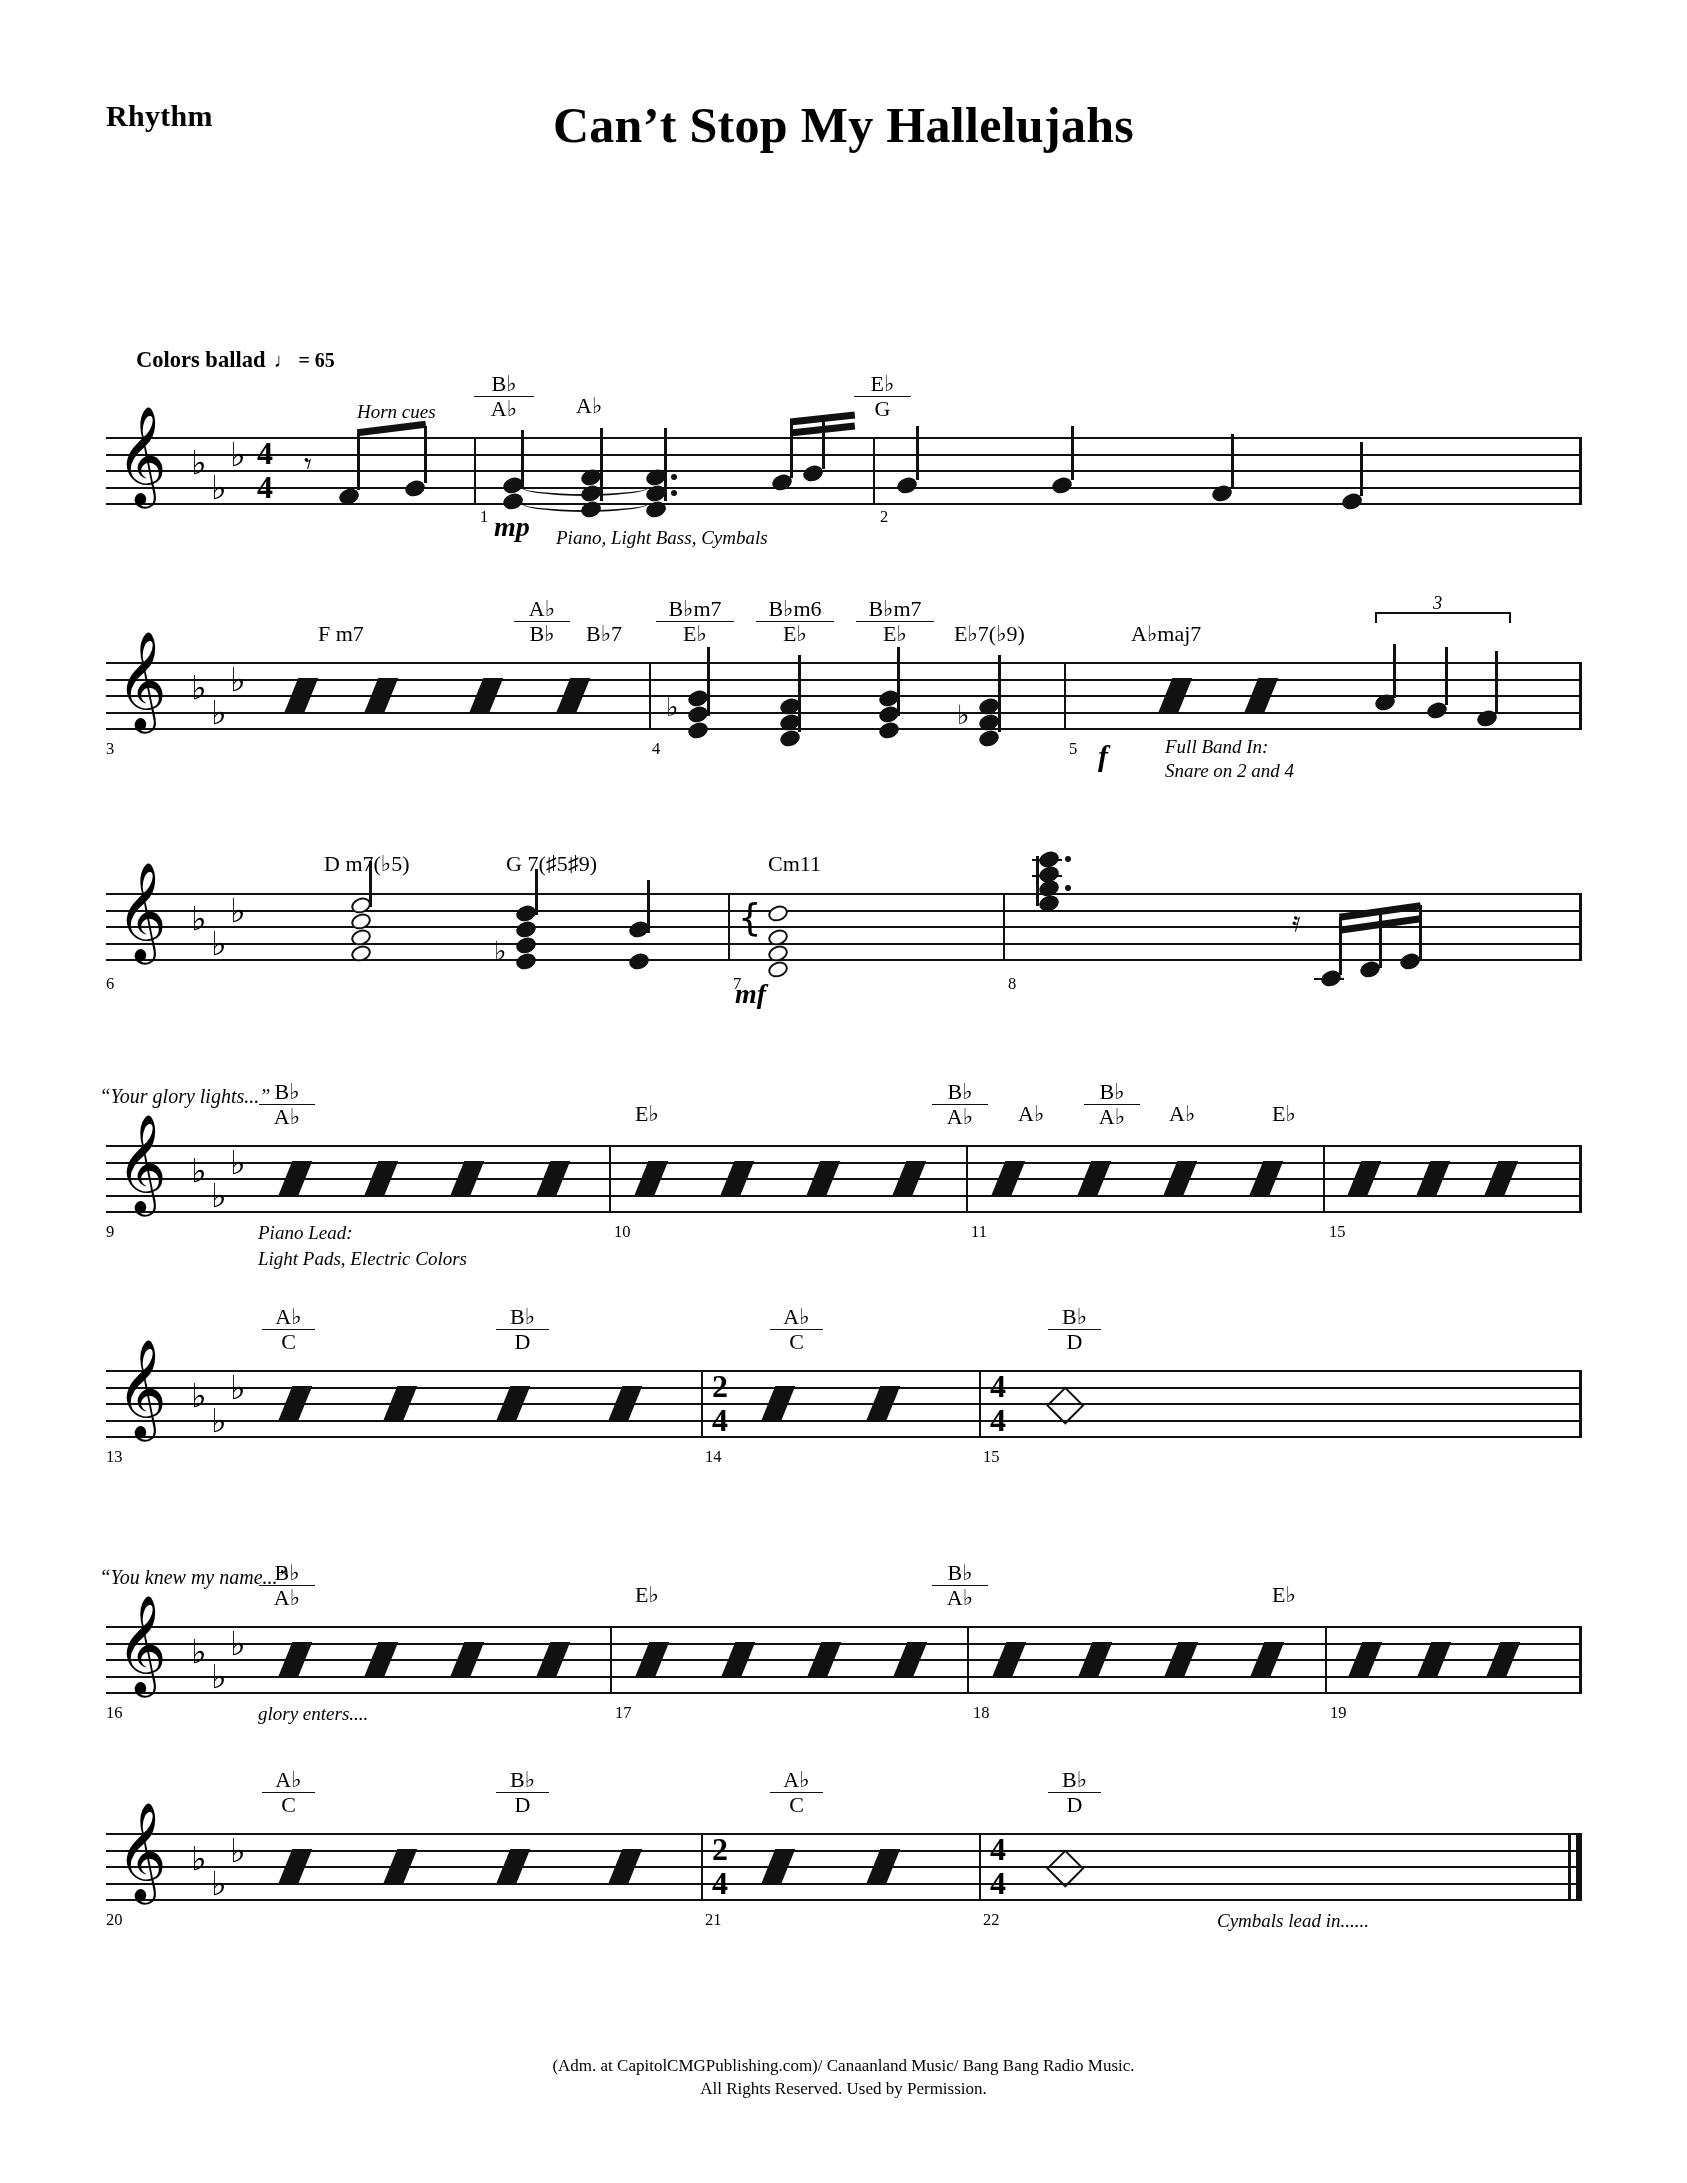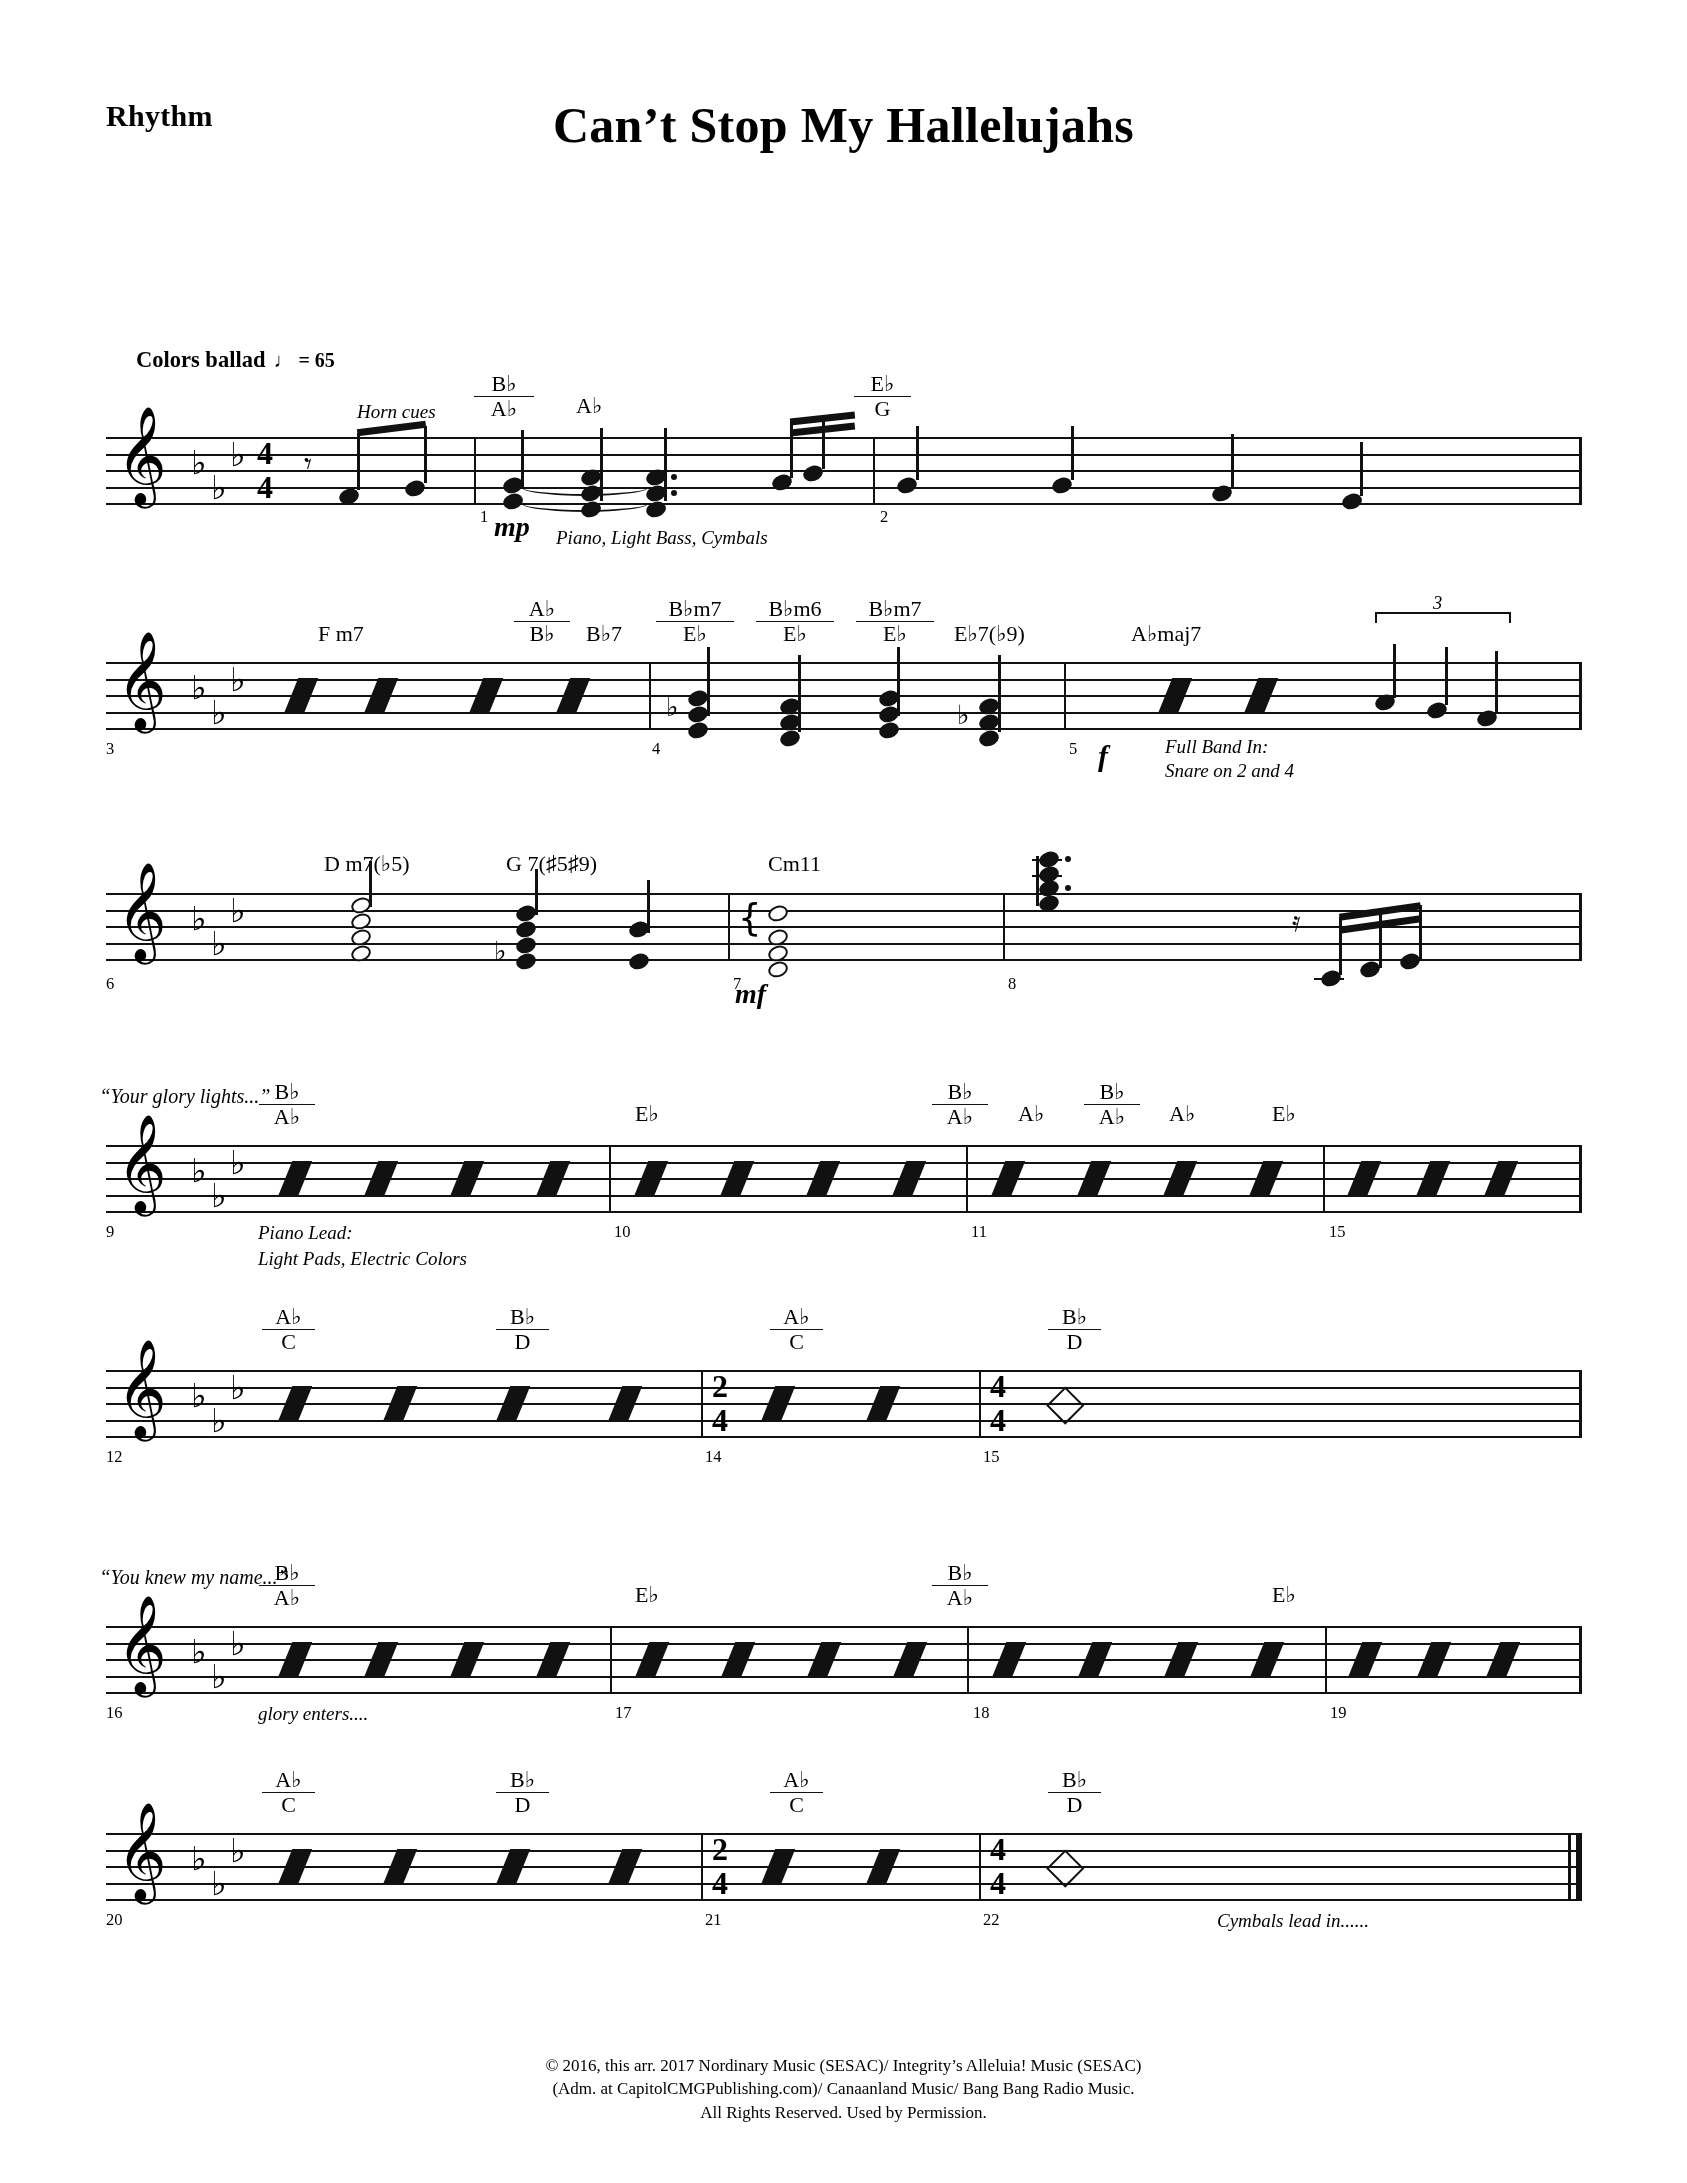--- a/index.html
+++ b/index.html
@@ -713,21 +713,21 @@
     </div>
     <div class="chord poly" style="left: 664px; top: -64px; width: 53px;">
       <span class="top">A♭</span>
       <span class="bot">C</span>
     </div>
     <div class="chord poly" style="left: 942px; top: -64px; width: 53px;">
       <span class="top">B♭</span>
       <span class="bot">D</span>
     </div>
 
-    <div class="measnum" style="left: 0px; top: 77px;">12</div>
+    <div class="measnum" style="left: 0px; top: 77px;">13</div>
     <div class="measnum" style="left: 599px; top: 77px;">14</div>
     <div class="measnum" style="left: 877px; top: 77px;">15</div>
   </div>
 
   <div class="system" style="top: 1601px; margin-top: 25px;">
     <div class="lyriccue" style="left: -6.6px; top: -60px;">“You knew my name...”</div>
 
     <div class="staff">
       <div class="line l1"></div>
       <div class="line l2"></div>
@@ -841,20 +841,19 @@
     </div>
 
     <div class="expr" style="left: 1111px; top: 77px; font-style: italic;">Cymbals lead in......</div>
 
     <div class="measnum" style="left: 0px; top: 77px;">20</div>
     <div class="measnum" style="left: 599px; top: 77px;">21</div>
     <div class="measnum" style="left: 877px; top: 77px;">22</div>
   </div>
 
   <div class="copyright">
-    <div>© 2016, this arr. 2017 Nordinary Music (SESAC)/ Integrity’s Alleluia! Music (SESAC)</div>
     <div>(Adm. at CapitolCMGPublishing.com)/ Canaanland Music/ Bang Bang Radio Music.</div>
     <div>All Rights Reserved. Used by Permission.</div>
   </div>
 
 
 </div>
 
 
 </body></html>

